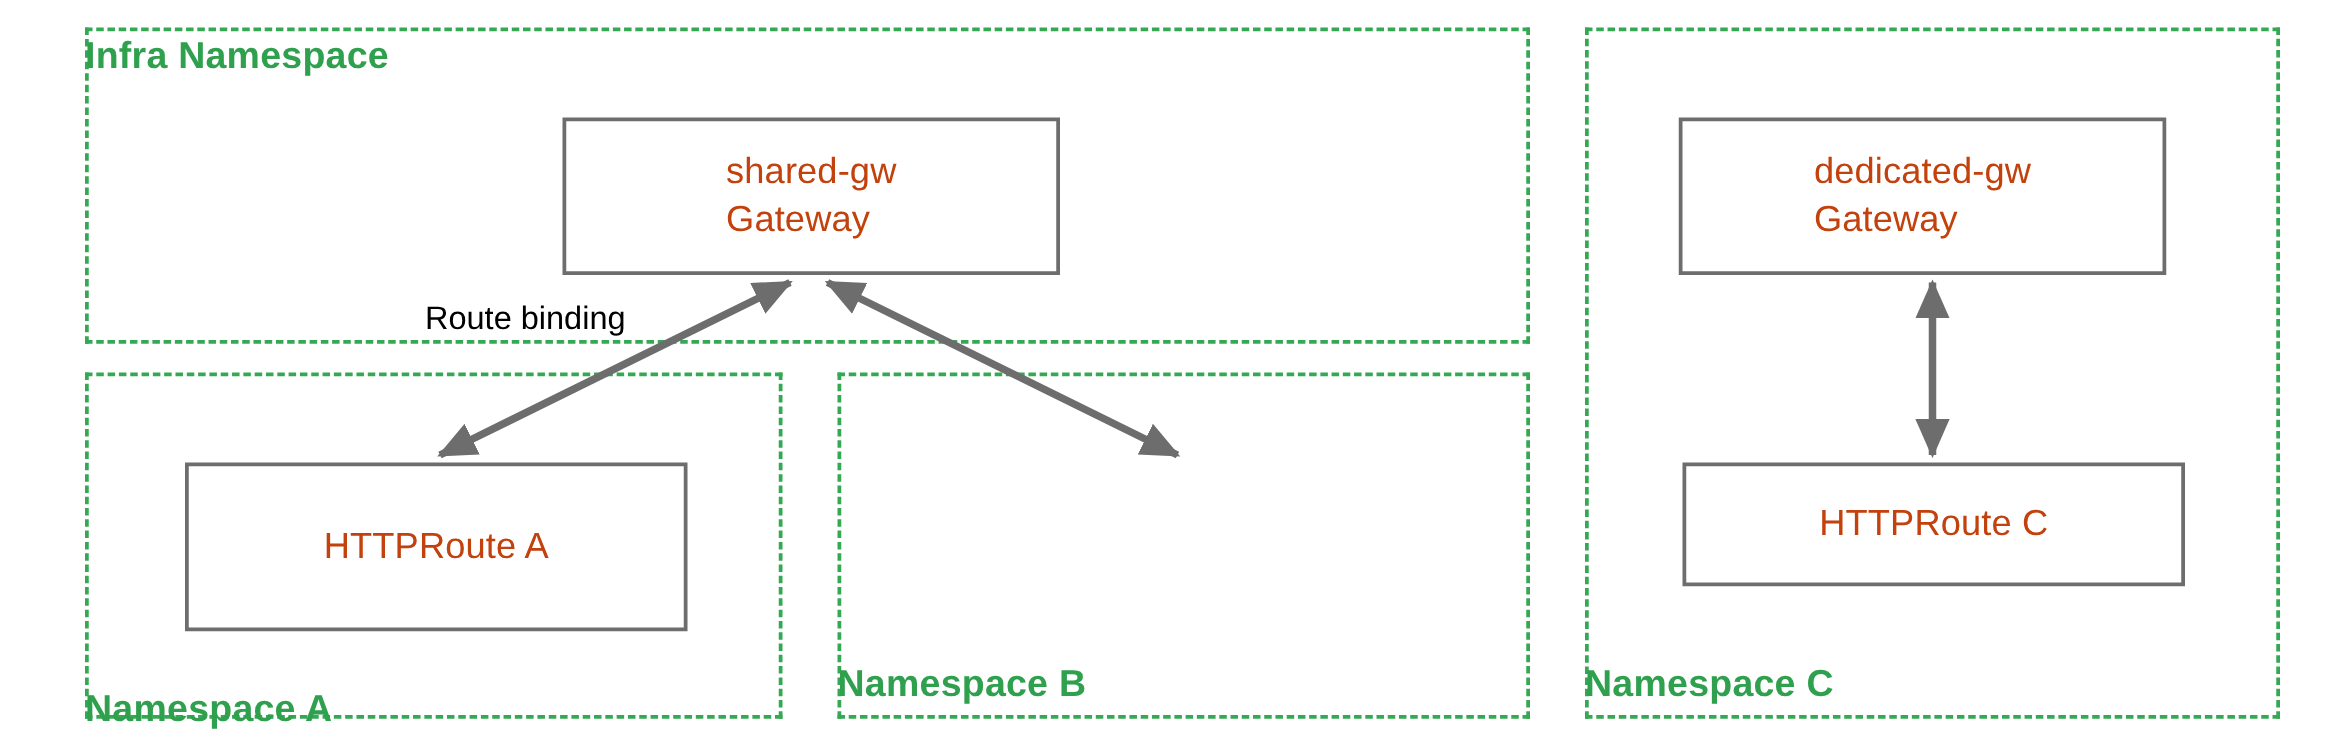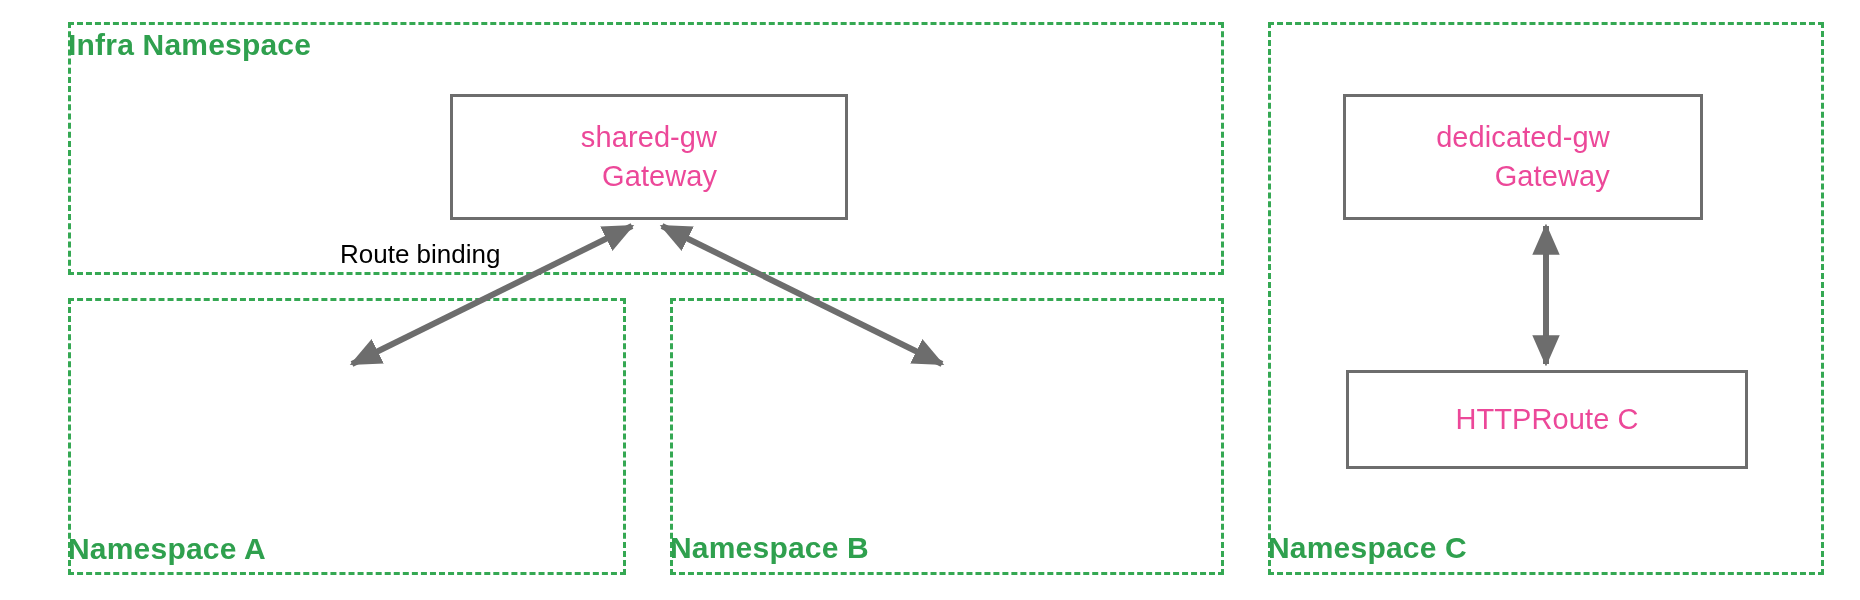--- a/index.html
+++ b/index.html
@@ -36,22 +36,22 @@
   }
   
   .res-box {
     position: absolute;
     border: 3px solid #6d6d6d;
     background: #ffffff;
     box-sizing: border-box;
     display: flex;
     align-items: center;
     justify-content: center;
-    text-align: right;
-    color: #ec4899;
+    text-align: left;
+    color: #c2410c;
     font-size: 29px;
     line-height: 1.35;
     letter-spacing: 0.1px;
   }
   .res-box .res-label {
     display: block;
     white-space: pre-line;
   }
   
   .edge-label {
@@ -76,21 +76,21 @@
 <body>
 
 <div id="canvas">
 
   <div class="ns-box" style="left:68px; top:22px; width:1156px; height:253px;"></div>
   <div class="ns-box" style="left:68px; top:298px; width:558px; height:277px;"></div>
   <div class="ns-box" style="left:670px; top:298px; width:554px; height:277px;"></div>
   <div class="ns-box" style="left:1268px; top:22px; width:556px; height:553px;"></div>
 
   <div class="ns-title" style="left:68px; top:30px; width:1156px;">Infra Namespace</div>
-  <div class="ns-title" style="left:68px; top:534px; width:558px;">Namespace A</div>
+  <div class="ns-title" style="left:68px; top:553px; width:558px;">Namespace A</div>
   <div class="ns-title" style="left:670px; top:533px; width:554px;">Namespace B</div>
   <div class="ns-title" style="left:1268px; top:533px; width:556px;">Namespace C</div>
 
   <svg id="arrows" viewBox="0 0 1860 600" xmlns="http://www.w3.org/2000/svg">
     <defs>
       <marker id="ah" viewBox="0 0 10 10" refX="9.2" refY="5" markerWidth="5.2" markerHeight="5.2" orient="auto-start-reverse">
         <path d="M 0 0.6 L 10 5 L 0 9.4 z" fill="#6d6d6d"></path>
       </marker>
     </defs>
 
@@ -99,25 +99,28 @@
     <line x1="942" y1="364" x2="662" y2="226" stroke="#6d6d6d" stroke-width="6" marker-start="url(#ah)" marker-end="url(#ah)"></line>
 
     <line x1="1546" y1="364" x2="1546" y2="226" stroke="#6d6d6d" stroke-width="6" marker-start="url(#ah)" marker-end="url(#ah)"></line>
   </svg>
 
   <div class="res-box" style="left:450px; top:94px; width:398px; height:126px;">
     <span class="res-label">shared-gw
 Gateway</span>
   </div>
 
-  <div class="res-box" style="left:1343px; top:94px; width:360px; height:126px;">
+  <div class="res-box" style="left:1343px; top:94px; width:390px; height:126px;">
     <span class="res-label">dedicated-gw
 Gateway</span>
   </div>
 
+  <div class="res-box" style="left:148px; top:370px; width:402px; height:135px;">
+    <span class="res-label">HTTPRoute A</span>
+  </div>
 
 
   <div class="res-box" style="left:1346px; top:370px; width:402px; height:99px;">
     <span class="res-label">HTTPRoute C</span>
   </div>
 
   <div class="edge-label" style="left:296px; top:241px;">Route binding</div>
 
 </div>
 

